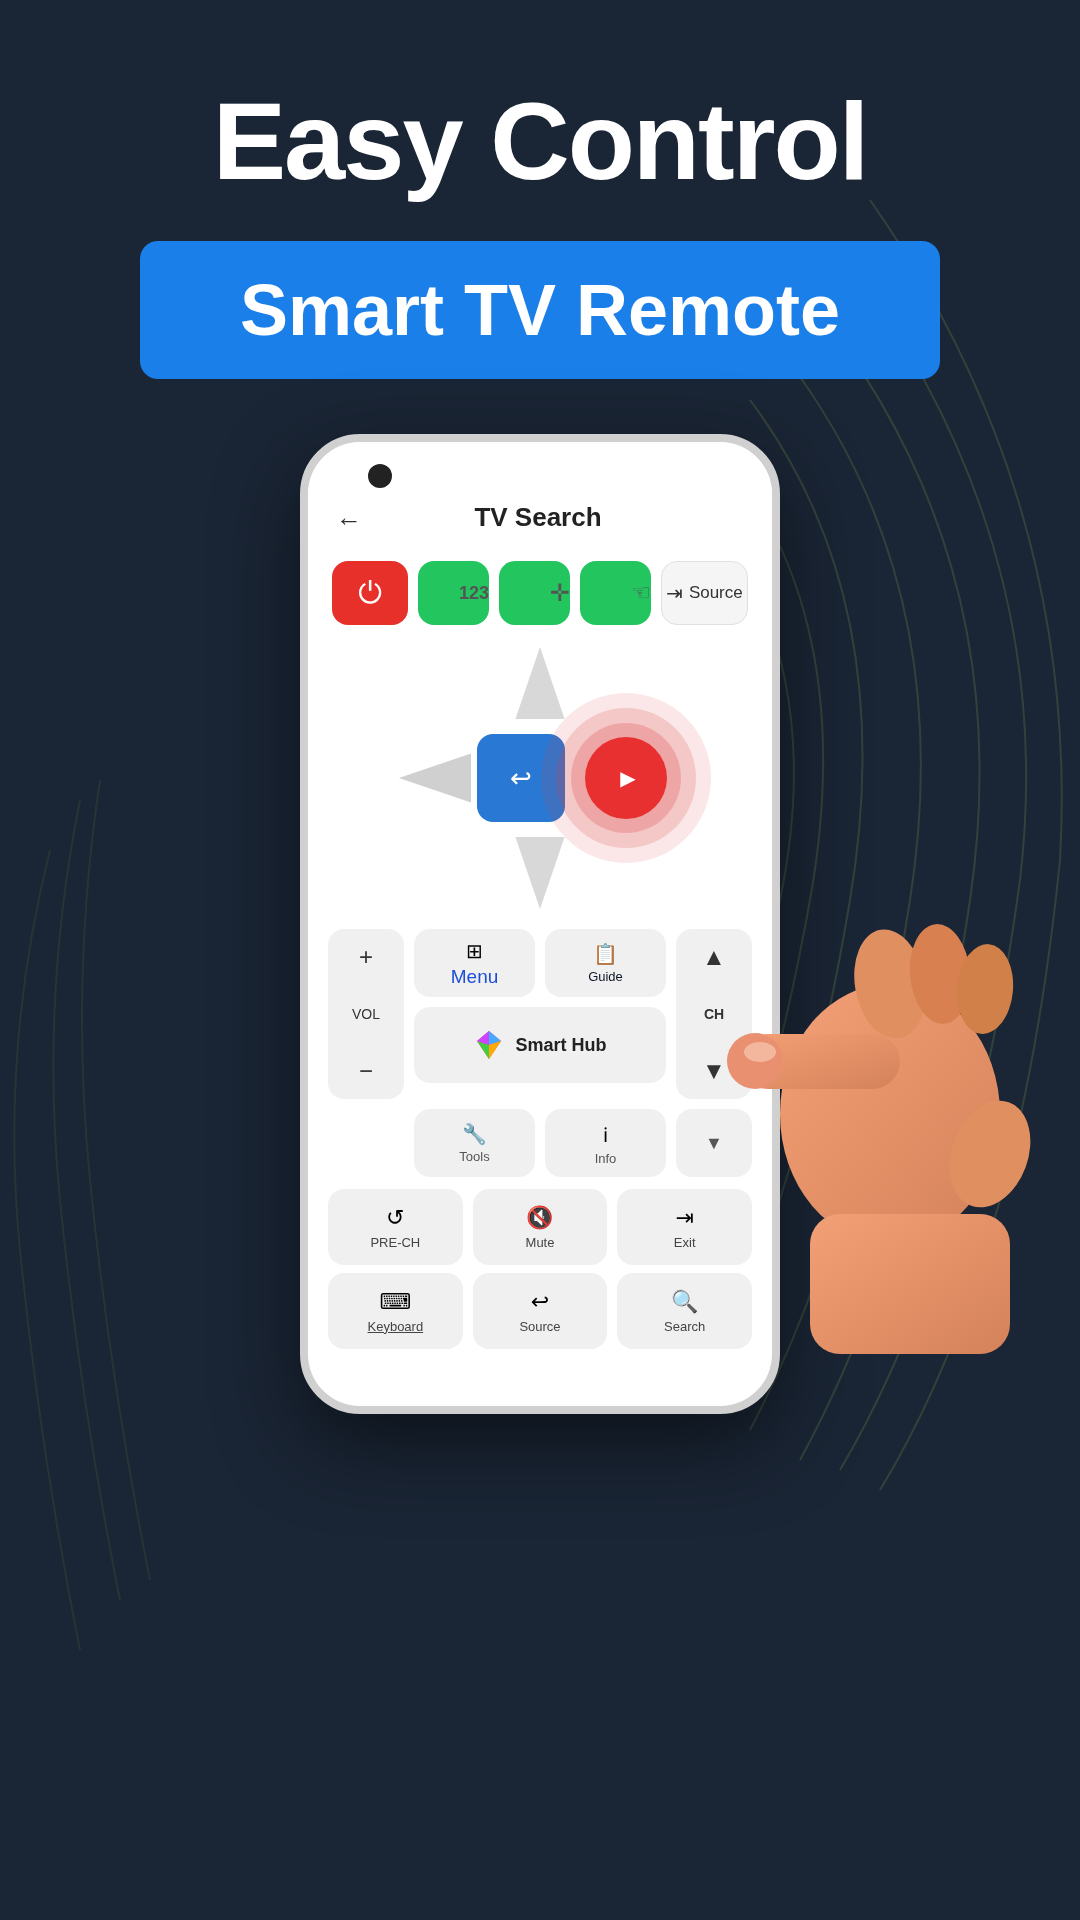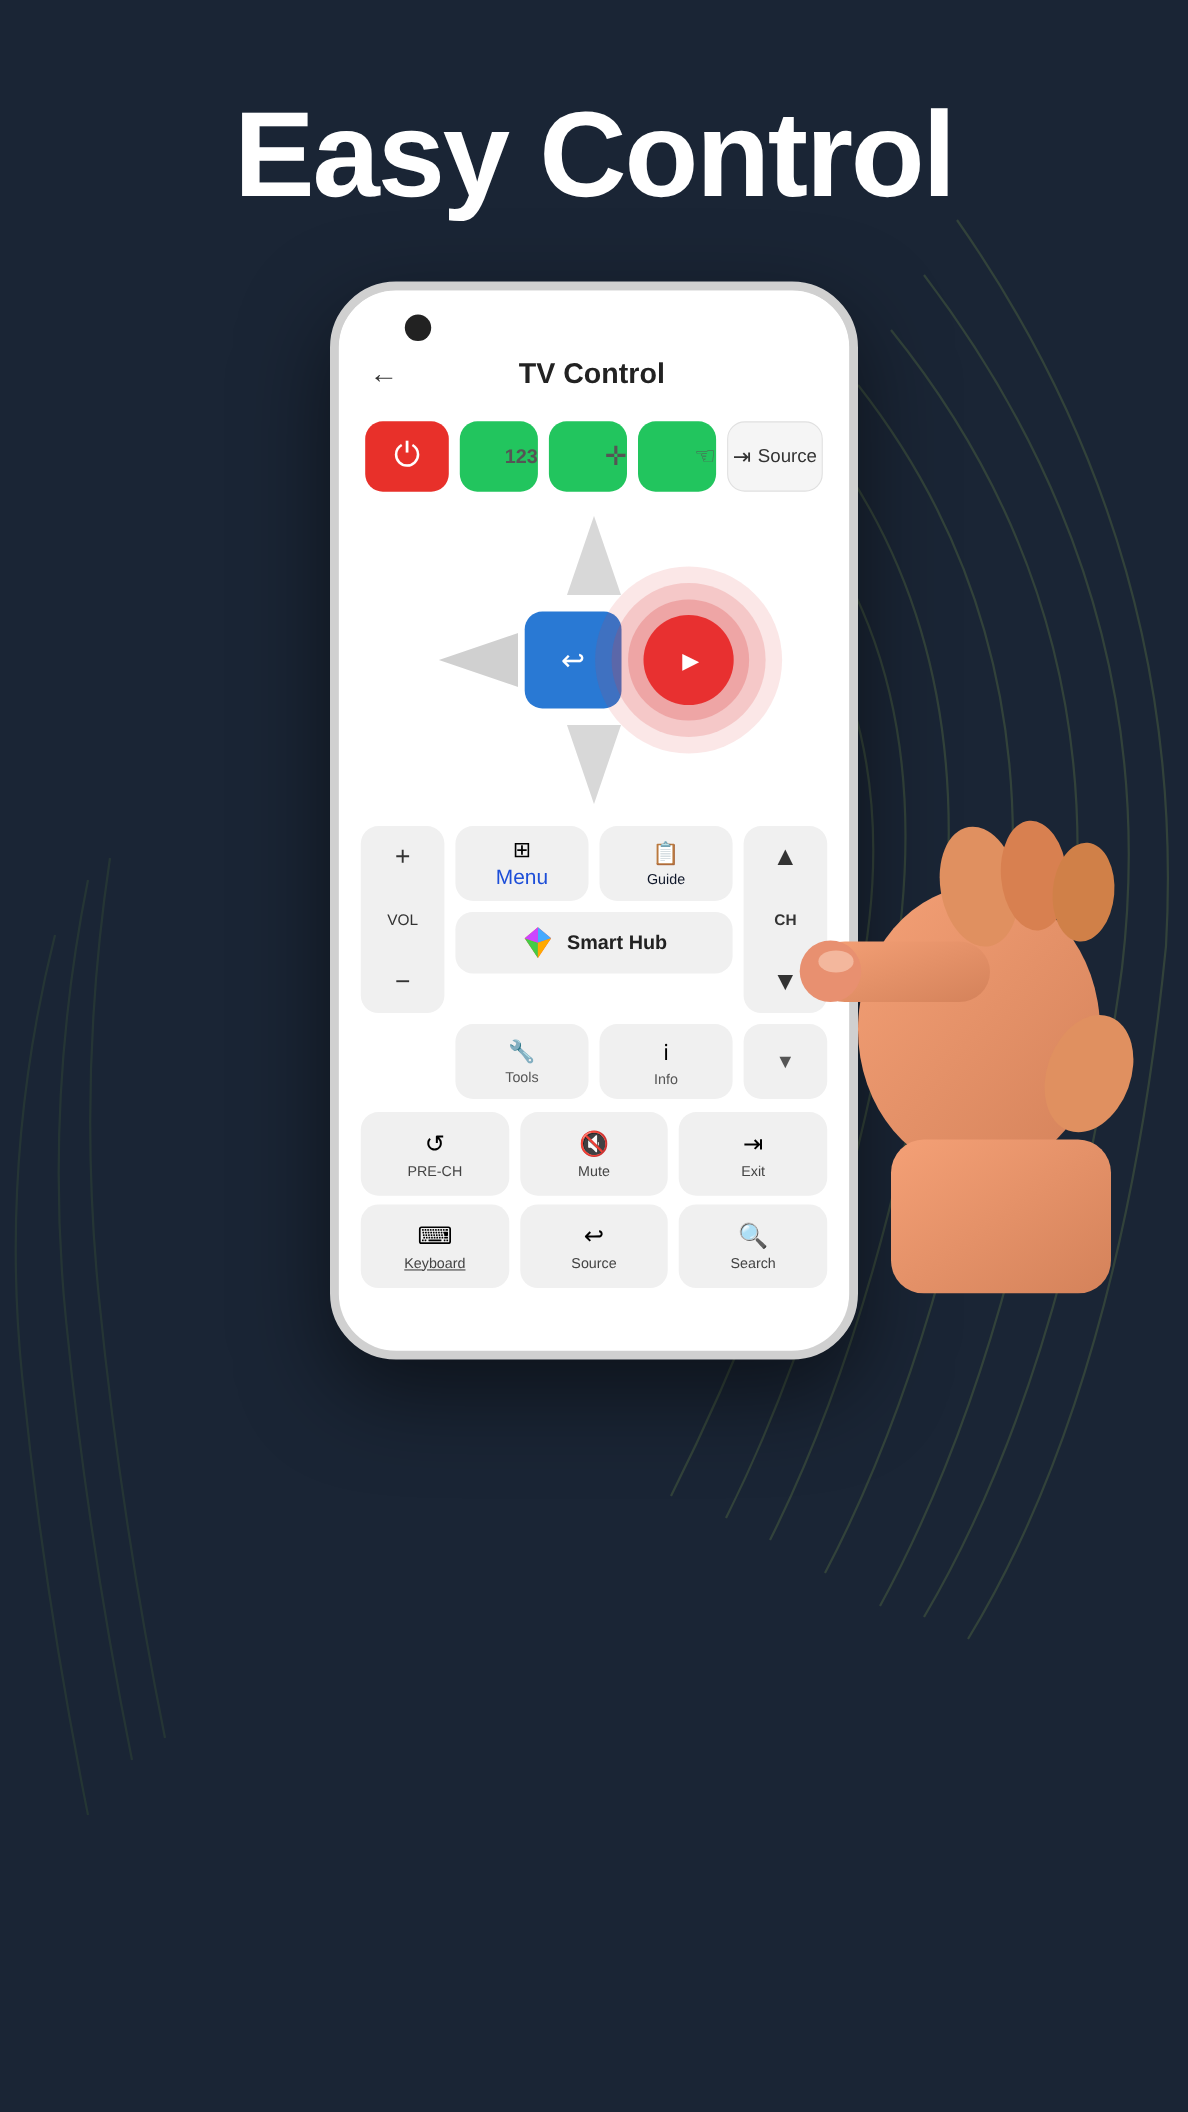--- a/index.html
+++ b/index.html
@@ -183,21 +183,21 @@
       border-radius: 16px;
       display: flex;
       flex-direction: column;
       align-items: center;
       justify-content: center;
       cursor: pointer;
       gap: 3px;
     }
 
     .smart-hub-btn {
-      height: 56px;
+      height: 76px;
       background: #f0f0f0;
       border-radius: 16px;
       display: flex;
       align-items: center;
       justify-content: center;
       gap: 10px;
       cursor: pointer;
     }
 
     .ch-side-btn {
@@ -261,33 +261,36 @@
     <path d="M80 800 Q40 1000 60 1200 Q80 1400 120 1600"></path>
     <path d="M50 850 Q0 1050 20 1250 Q40 1450 80 1650"></path>
     <path d="M100 780 Q70 980 90 1180 Q110 1380 150 1580"></path>
   </g>
 </svg>
 
 <div class="header-section">
   <div>
     <span style="font-size:110px; font-weight:900; color:#ffffff; line-height:1.1; letter-spacing:-2px;margin-top:19px;">Easy Control</span>
   </div>
+  <div style="margin-top:40px; display:inline-block; background:#1a7fe8; border-radius:18px; padding:28px 100px;">
+    <span style="font-size:72px; font-weight:800; color:#ffffff;">Smart TV Remote</span>
+  </div>
 </div>
 
 <div style="position:relative; display:flex; justify-content:center; margin-top:55px; z-index:2;">
 
   <div class="phone-frame">
 
     <div class="camera-hole"></div>
 
     <div class="phone-screen">
 
       <div class="app-header">
         <span class="back-arrow">←</span>
-        <span class="app-title">TV Control</span>
+        <span class="app-title">TV Search</span>
       </div>
 
       <div class="top-buttons">
 
         <div class="btn-power">
           <span style="color:white; font-size:30px;">⏻</span>
         </div>
 
         <div class="btn-top">
           <span style="font-size:18px; font-weight:700; color:#555;">123</span>

